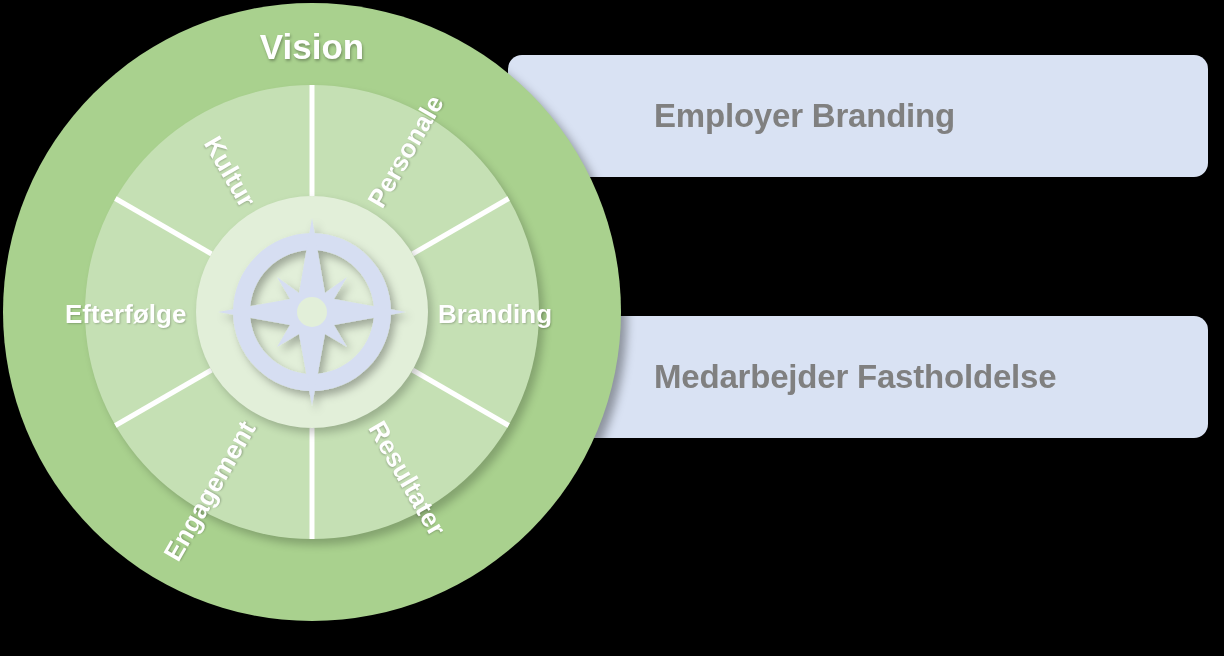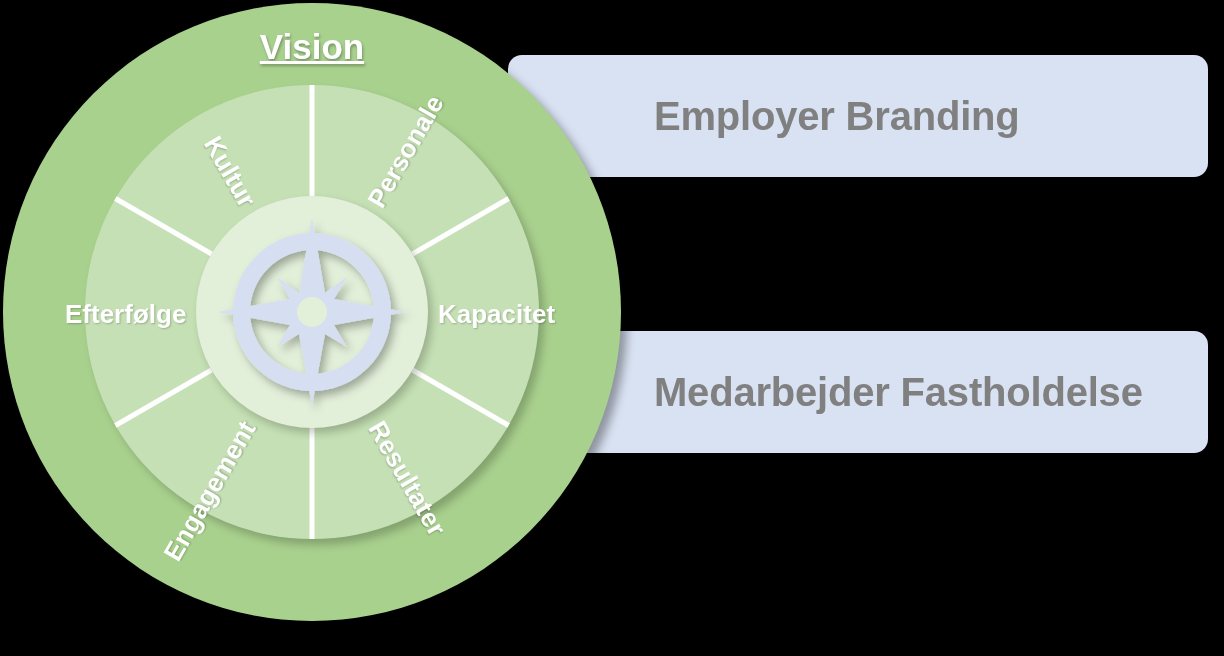--- a/index.html
+++ b/index.html
@@ -31,28 +31,28 @@
     background: #D9E2F3;
     border-radius: 14px;
     box-shadow: 2px 3px 5px rgba(0,0,0,0.30);
     display: flex;
     align-items: center;
     box-sizing: border-box;
     padding-left: 146px;
   }
   .panel-label {
     color: #808080;
-    font-size: 40px;
+    font-size: 33px;
     font-weight: bold;
     letter-spacing: -0.2px;
     white-space: nowrap;
   }
   #panel-0 { top: 55px;  height: 122px; }
   #panel-1 { top: 190px; height: 122px; }
-  #panel-2 { top: 331px; height: 122px; }
+  #panel-2 { top: 316px; height: 122px; }
   #panel-3 { top: 457px; height: 131px; }
 
   
   .wheel {
     position: absolute;
     left: 3px;
     top: 3px;
     width: 618px;
     height: 618px;
   }
@@ -94,21 +94,21 @@
   .ring-word {
     position: absolute;
     left: 0;
     width: 618px;
     text-align: center;
     color: #FFFFFF;
     font-size: 35px;
     font-weight: bold;
     text-shadow: 1px 2px 3px rgba(0,0,0,0.30);
   }
-  #word-vision   { top: 24px; text-decoration: underline; }
+  #word-vision   { top: 24px; }
   #word-strategi { top: 558px; }
 
   
   .seg-label {
     position: absolute;
     left: 309px;
     top: 309px;
     width: 0;
     height: 0;
   }
@@ -196,21 +196,21 @@
         <circle cx="309" cy="309" r="15" fill="#E2EFD9"></circle>
       </g>
     </svg>
 
     <div class="ring-word" id="word-vision">Vision</div>
 
     <div class="seg-label">
         <span style="transform: translate(63px, -109.12px) rotate(-60deg);">Personale</span>
       </div>
     <div class="seg-label">
-        <span style="transform: translate(126px, 0px) rotate(0deg);">Kapacitet</span>
+        <span style="transform: translate(126px, 0px) rotate(0deg);">Branding</span>
       </div>
     <div class="seg-label">
         <span style="transform: translate(63px, 109.12px) rotate(60deg);">Resultater</span>
       </div>
     <div class="seg-label">
         <span style="transform: translate(-141px, 244.22px) rotate(300deg);">Engagement</span>
       </div>
     <div class="seg-label">
         <span style="transform: translate(-247px, 0px) rotate(360deg);">Efterfølge</span>
       </div>

